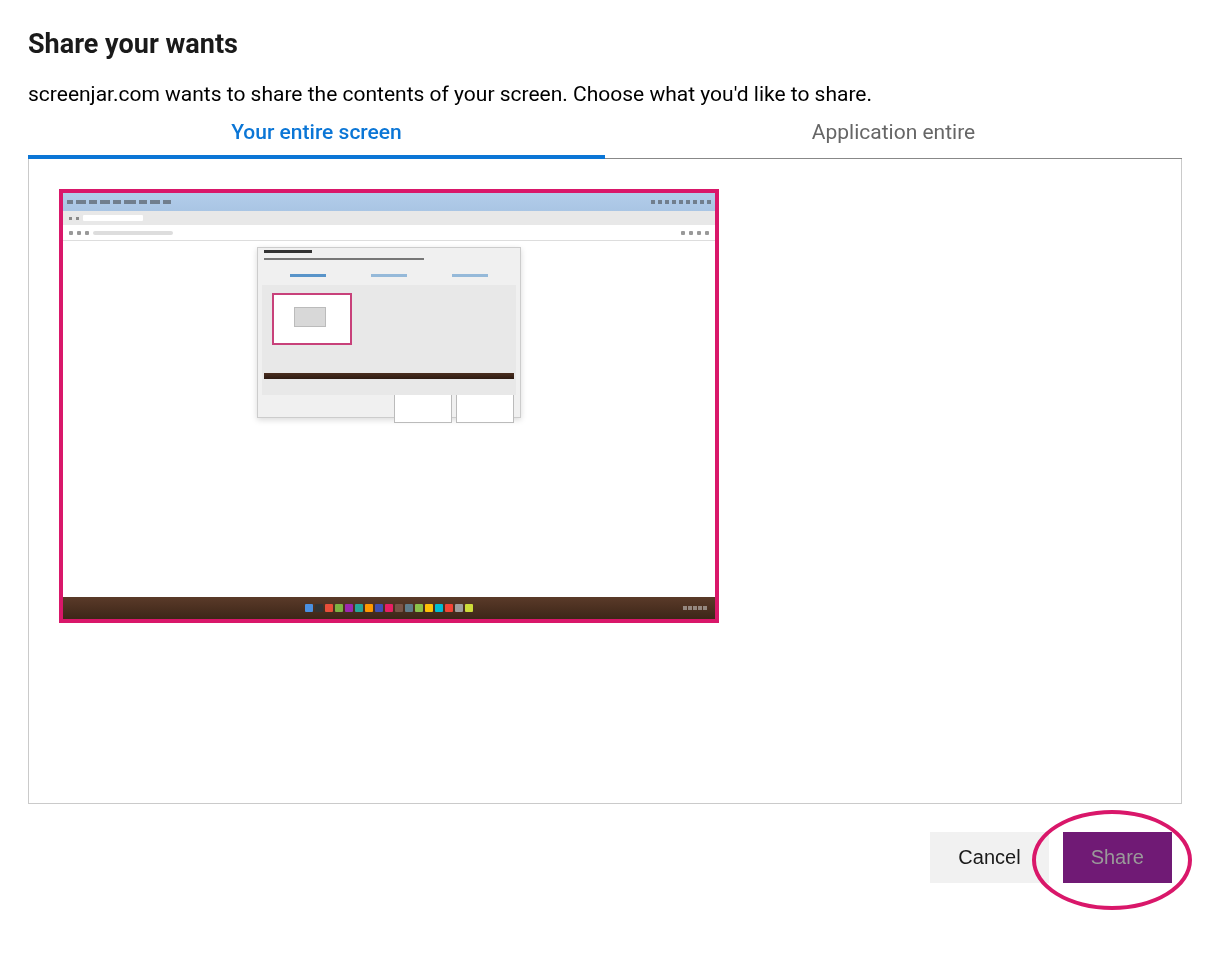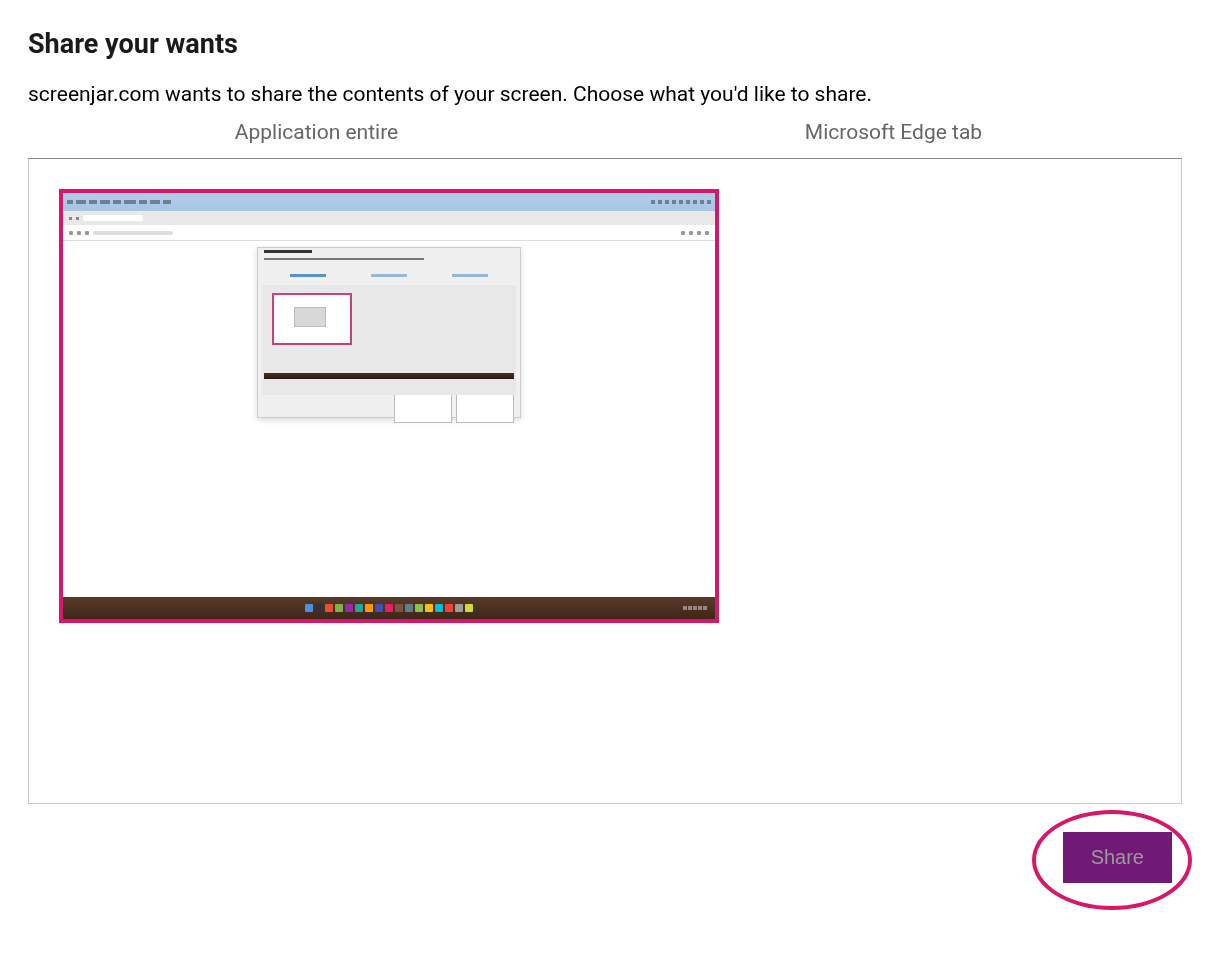--- a/index.html
+++ b/index.html
@@ -247,22 +247,22 @@
       pointer-events: none;
     }
   </style>
 </head>
 <body>
 
 <h1 class="title">Share your wants</h1>
 <p class="subtitle">screenjar.com wants to share the contents of your screen. Choose what you'd like to share.</p>
 
 <div class="tabs">
+  <div class="tab active">Your entire screen</div>
   <div class="tab">Application entire</div>
-  <div class="tab">Microsoft Edge tab</div>
 </div>
 
 <div class="content-box">
   <div class="screen-thumb">
     <div class="thumb-menubar">
       <div class="seg" style="width:6px"></div>
       <div class="seg" style="width:10px"></div>
       <div class="seg" style="width:8px"></div>
       <div class="seg" style="width:10px"></div>
       <div class="seg" style="width:8px"></div>
@@ -347,15 +347,16 @@
           <div class="ri"></div>
           <div class="ri"></div>
           <div class="ri"></div>
           <div class="ri"></div>
       </div>
     </div>
   </div>
 </div>
 
 <div class="footer">
+  <button class="btn cancel">Cancel</button>
   <button class="btn share">Share</button>
   <div class="annotation-ellipse"></div>
 </div>
 
 </body></html>

